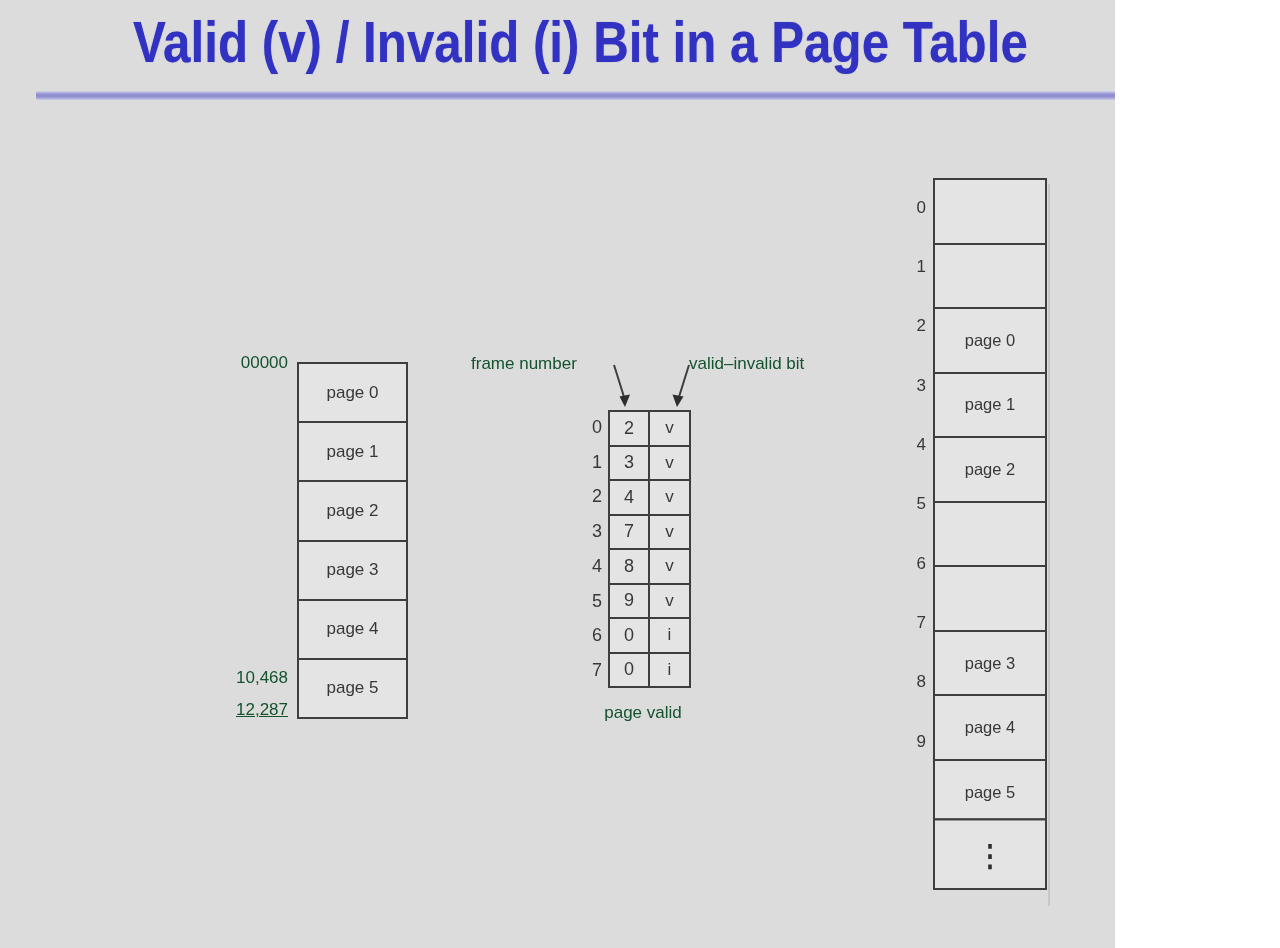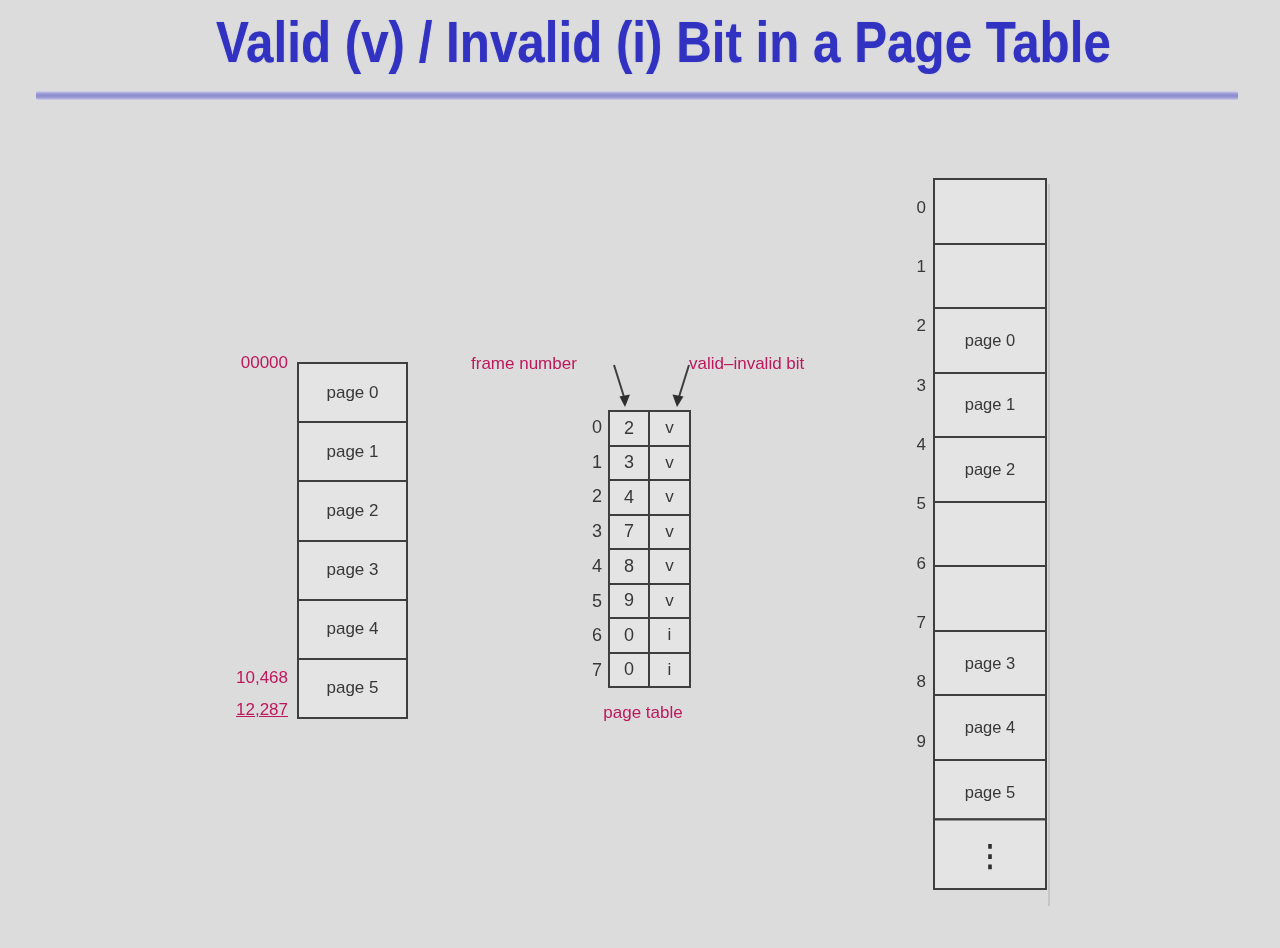--- a/index.html
+++ b/index.html
@@ -1,19 +1,19 @@
 <!DOCTYPE html>
 <html><head>
 <meta charset="utf-8">
 <style>
   html,body { margin:0; padding:0; }
   body { font-family: "Liberation Sans", sans-serif; }
   .slide {
     position: relative;
-    width: 1280px;
+    width: 1115px;
     height: 948px;
     background: #dcdcdc;
     overflow: hidden;
     color: #383838;
   }
 
   
   .title-row {
     position: absolute;
     left: 0; right: 0; top: 10px;
@@ -34,21 +34,21 @@
   }
   .title-rule {
     position: absolute;
     left: 36px; top: 91px;
     width: 1202px; height: 9px;
     background: linear-gradient(#d6d6ea 0%, #9a9ad6 30%, #8b8bce 55%, #a7a7da 80%, #d0d0e6 100%);
     border-radius: 2px;
   }
 
   
-  .fig-label { font-size: 17px; color: #be185d; white-space: nowrap; }
+  .fig-label { font-size: 17px; color: #14532d; white-space: nowrap; }
 
   
   .lm-box {
     position: absolute;
     left: 297px; top: 362px;
     width: 111px; height: 357px;
     border: 2px solid #3e3e3e;
     display: flex; flex-direction: column;
     box-sizing: border-box;
     background: #e4e4e4;
@@ -234,21 +234,21 @@
       <div class="pt-row">
         <div class="pt-frame">0</div>
         <div class="pt-bit">i</div>
       </div>
       <div class="pt-row">
         <div class="pt-frame">0</div>
         <div class="pt-bit">i</div>
       </div>
     </div>
   </div>
-  <div class="pt-caption fig-label">page table</div>
+  <div class="pt-caption fig-label">page valid</div>
 
   <div class="pm-wrap">
     <div class="pm-idx-col">
       <div class="pm-idx">0</div>
       <div class="pm-idx">1</div>
       <div class="pm-idx">2</div>
       <div class="pm-idx">3</div>
       <div class="pm-idx">4</div>
       <div class="pm-idx">5</div>
       <div class="pm-idx">6</div>

